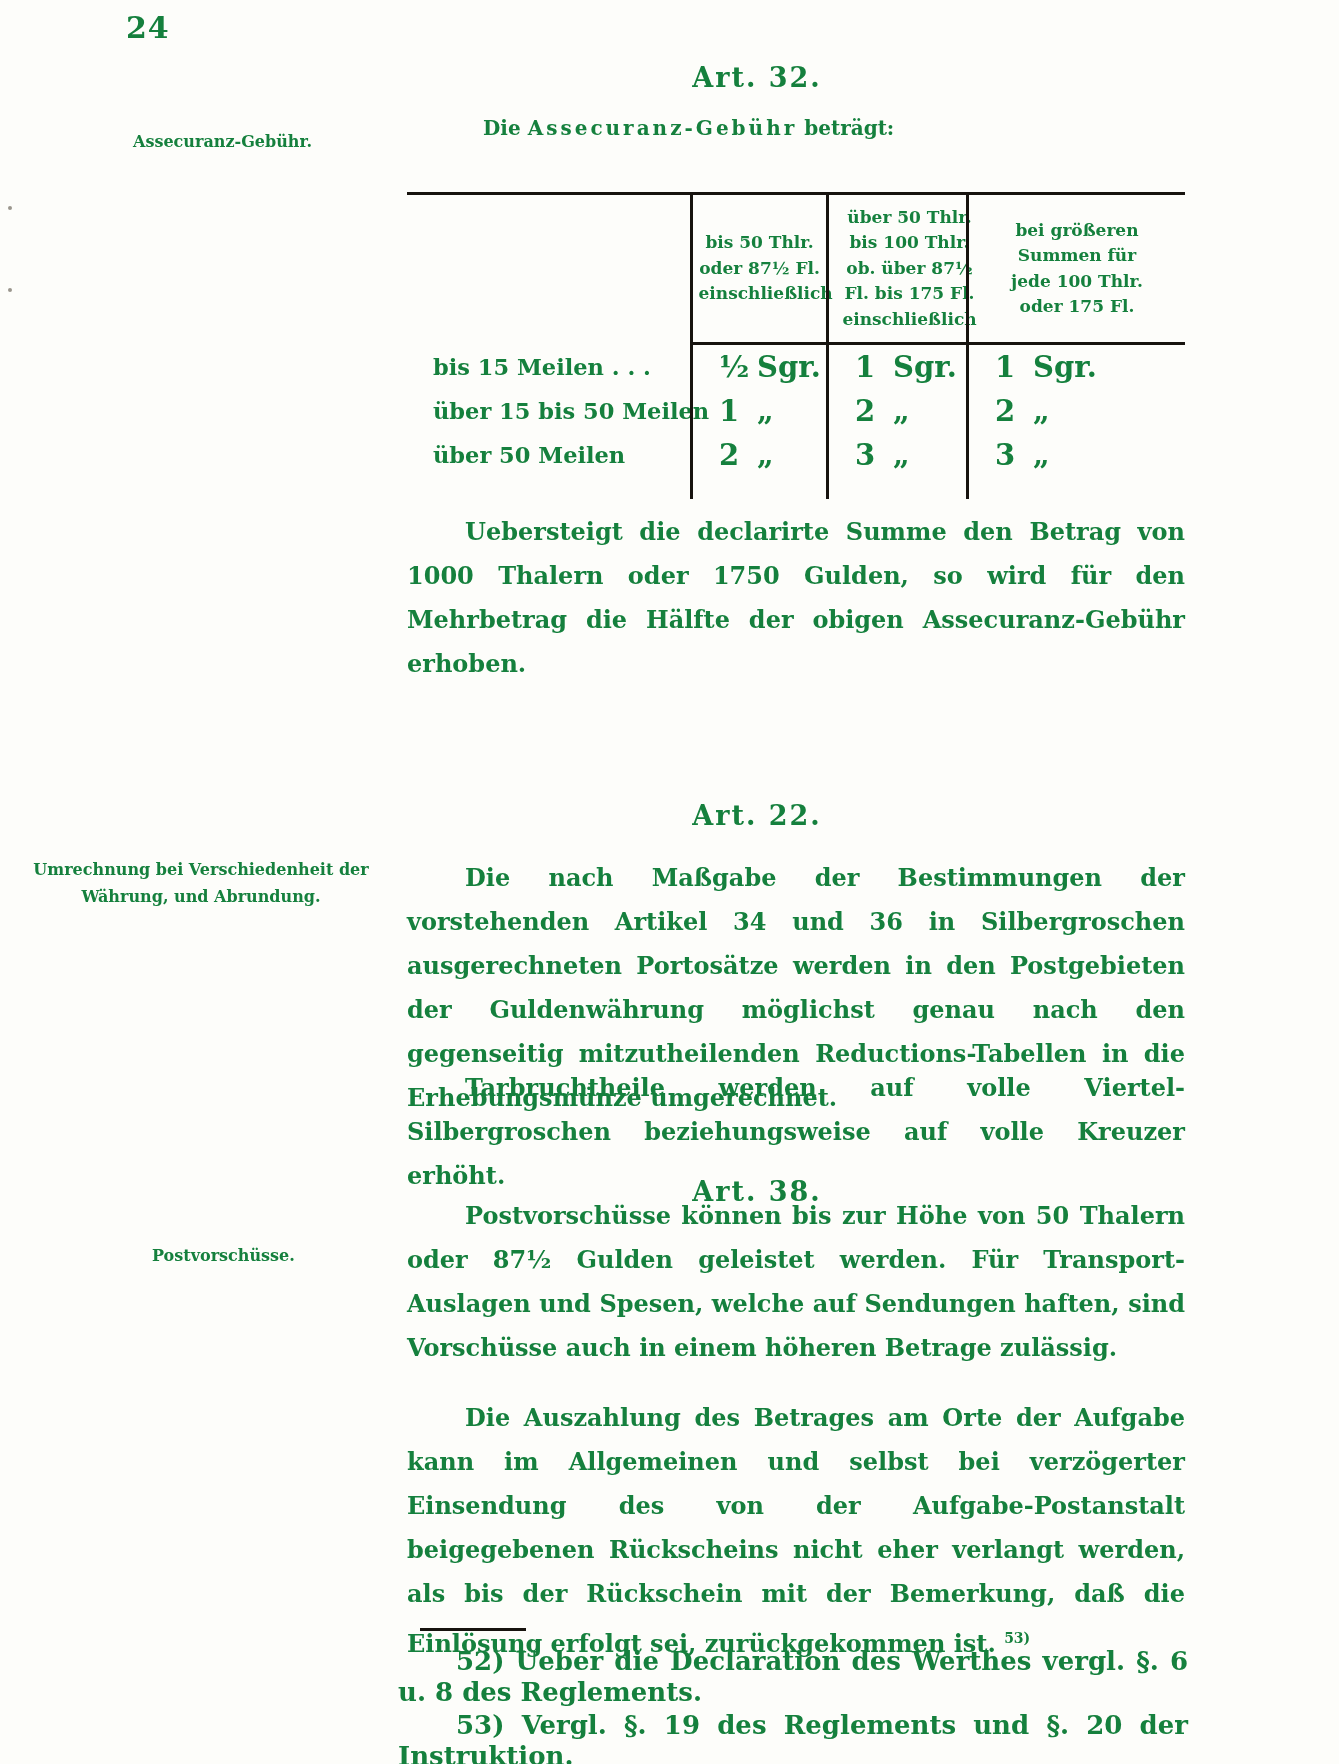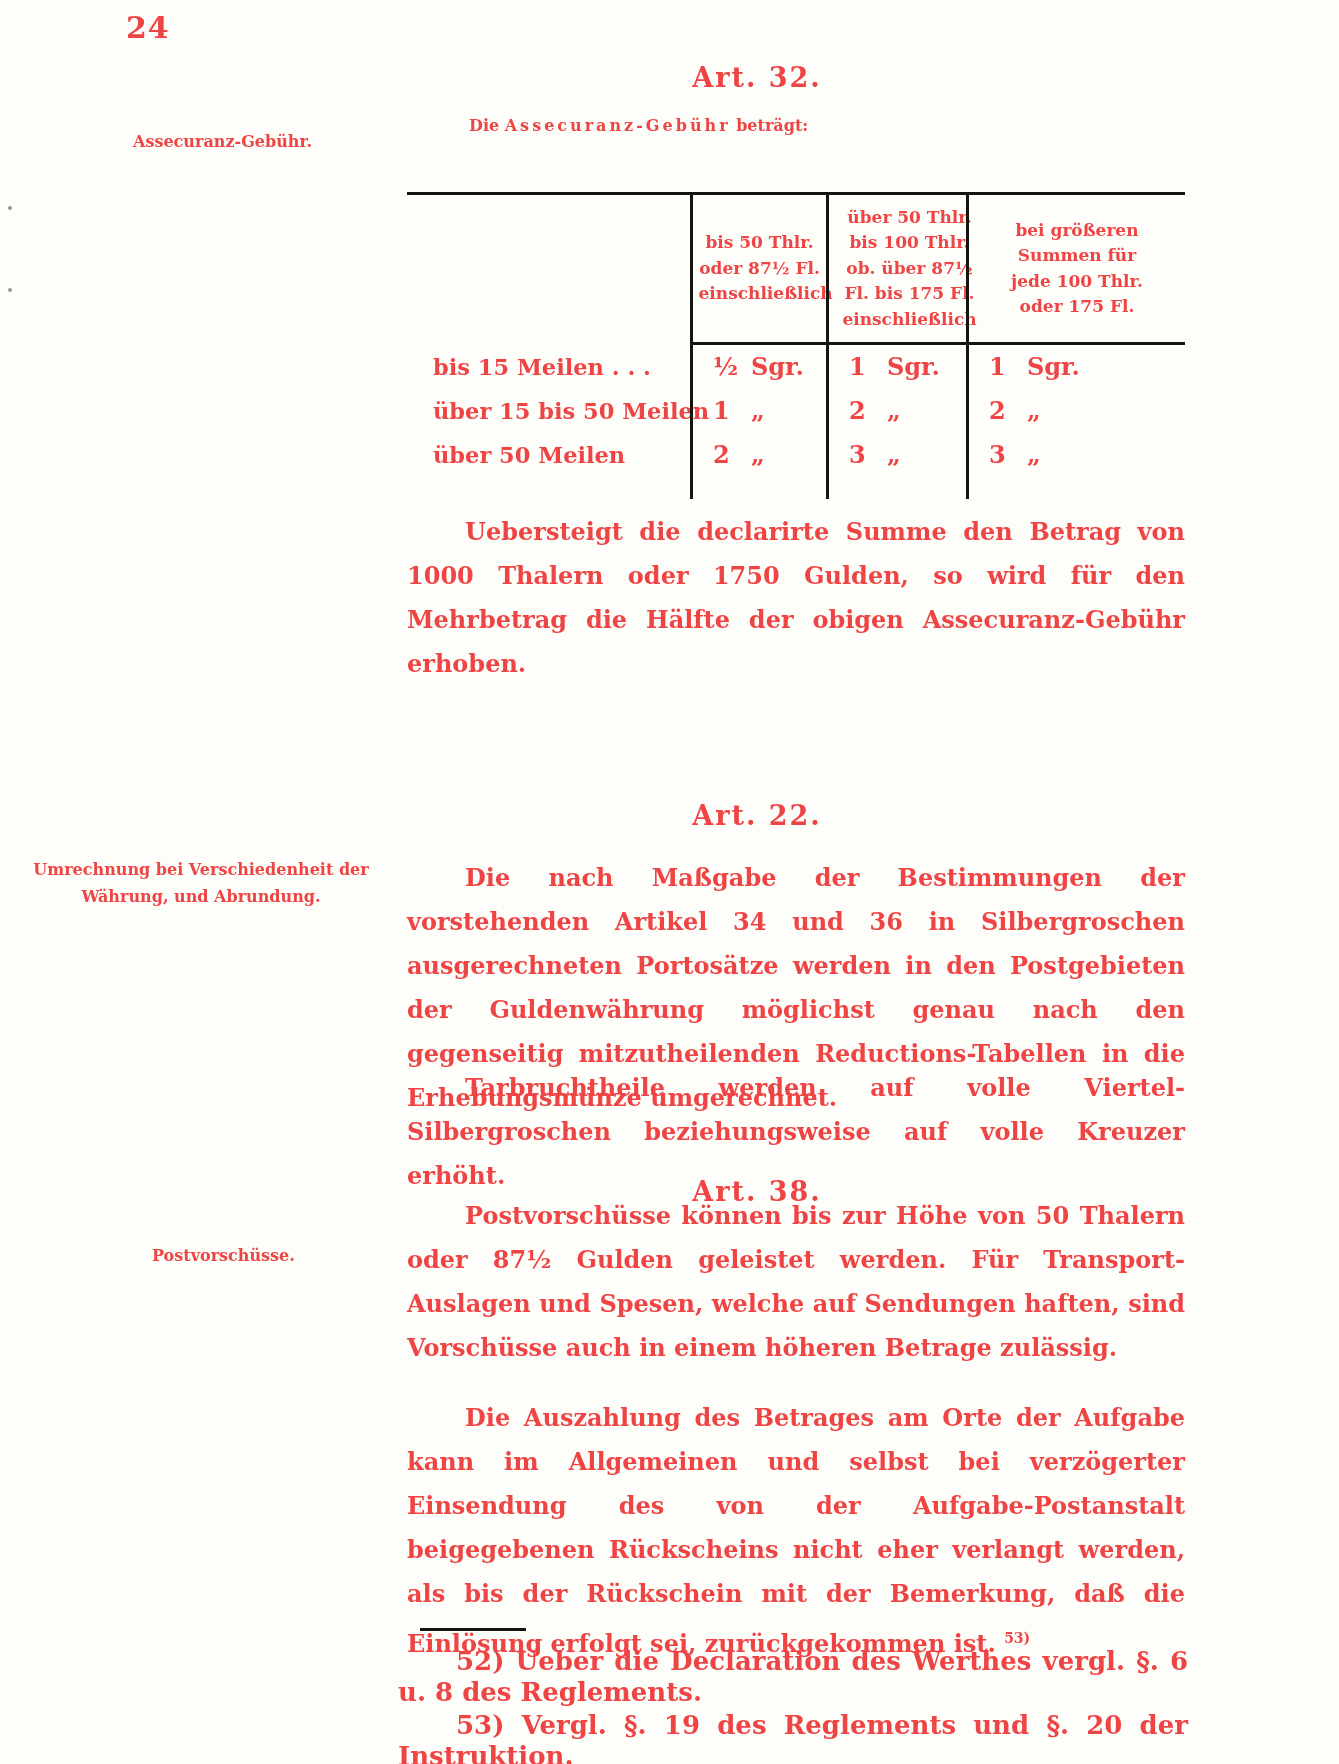--- a/index.html
+++ b/index.html
@@ -1,36 +1,36 @@
 <!DOCTYPE html>
 <html lang="de"><head>
 <meta charset="utf-8">
 <style>
   html,body{margin:0;padding:0;background:#e9e7e2;}
   .page{
     position:relative;
     width:1339px;height:1764px;
     margin:0 auto;
     background:#fdfdfa;
-    color:#ef4444;
+    color:#15803d;
     font-family:"DejaVu Serif", serif;
     font-weight:bold;
     overflow:hidden;
   }
   .abs{position:absolute;}
   .page-number{left:126px;top:10px;font-size:30px;letter-spacing:1px;}
   .art-heading{left:407px;top:0;width:700px;text-align:center;font-size:27px;letter-spacing:2px;}
   .h36{top:62px;}
   .h37{top:800px;}
   .h38{top:1176px;}
   .margin-note{font-size:16px;line-height:27px;}
   .mn36{left:133px;top:128px;}
   .mn37{left:26px;top:856px;width:350px;text-align:center;}
   .mn38{left:152px;top:1242px;}
-  .intro-line{left:407px;top:116px;width:778px;font-size:16px;text-indent:62px;}
+  .intro-line{left:421px;top:116px;width:778px;font-size:20px;text-indent:62px;}
   .intro-emph{letter-spacing:3px;}
   .body-para{
     left:407px;width:778px;
     font-size:24px;line-height:44px;
     text-align:justify;text-indent:58px;
     margin:0;
   }
   .p36a{top:510px;}
   .p36b{top:643px;}
   .p37a{top:856px;}
@@ -54,21 +54,21 @@
     font-size:17px;line-height:25.5px;text-align:center;
   }
   .th .hwrap{display:block;}
   .hw2{max-width:122px;}
   .hw3{max-width:136px;padding-left:24px;}
   .hw4{max-width:162px;}
   .td-label{
     font-size:22.5px;line-height:44px;
     padding-left:26px;white-space:nowrap;
   }
-  .td-val{line-height:44px;font-size:24px;padding-left:20px;white-space:nowrap;}
+  .td-val{line-height:44px;font-size:29px;padding-left:26px;white-space:nowrap;}
   .td-val .amt{display:inline-block;min-width:38px;}
   .td-val .unit{display:inline-block;}
   
   .fn-rule{left:420px;top:1628px;width:106px;height:3px;background:#17130e;}
   .footnote{
     left:398px;width:790px;
     font-size:26px;line-height:31px;
     text-align:justify;text-indent:58px;margin:0;
   }
   .fn52{top:1646px;}

